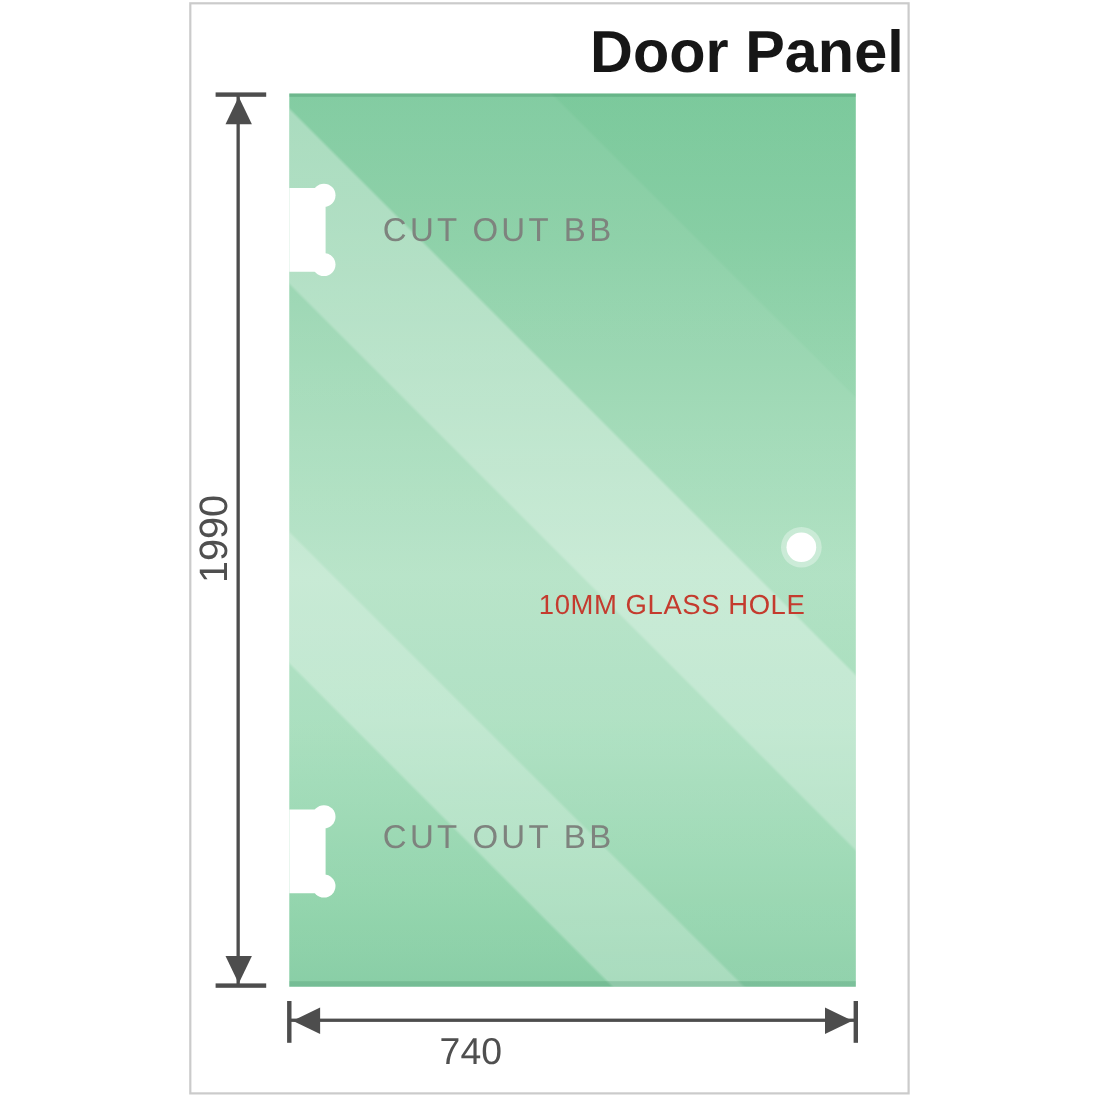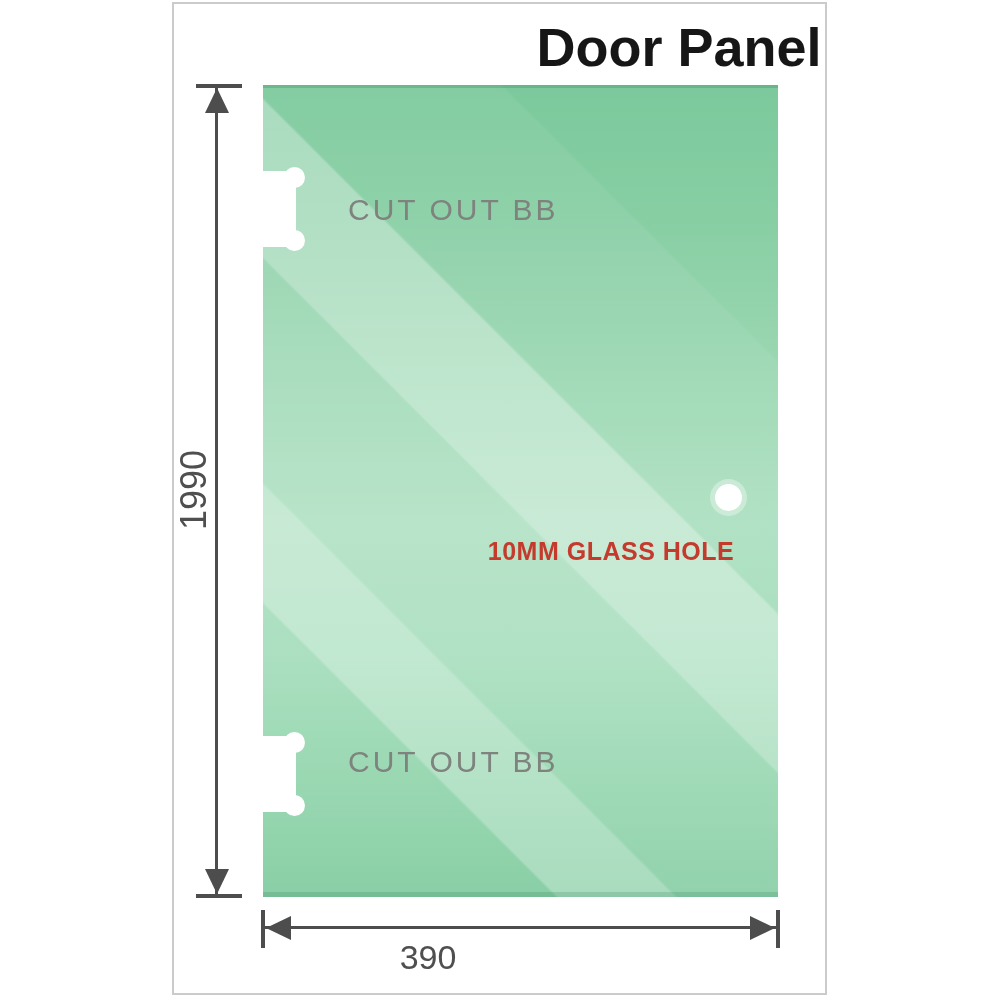--- a/index.html
+++ b/index.html
@@ -45,21 +45,21 @@
 
   .cutout-label { position:absolute; left:85px; transform:translateY(-50%);
     font-size:30px; color:#7e837e; letter-spacing:3px; white-space:nowrap; font-weight:400; }
   .cutout-label.top { top:125px; }
   .cutout-label.bottom { top:677px; }
 
   
   .hole { position:absolute; left:452px; top:399px; width:27px; height:27px;
     background:#ffffff; border-radius:50%; box-shadow:0 0 0 5px rgba(255,255,255,0.35); }
   .hole-label { position:absolute; left:348px; top:466px; transform:translate(-50%,-50%);
-    font-size:25px; font-weight:700; color:#c43b2e; letter-spacing:0.5px; white-space:nowrap; }
+    font-size:25px; font-weight:400; color:#c43b2e; letter-spacing:0.5px; white-space:nowrap; }
 
   
   .dim-bar { position:absolute; background:#4d4d4d; }
   .tri { position:absolute; width:0; height:0; }
   .tri.up    { left:205px; top:88px;  border-left:12px solid transparent; border-right:12px solid transparent; border-bottom:25px solid #4d4d4d; }
   .tri.down  { left:205px; top:869px; border-left:12px solid transparent; border-right:12px solid transparent; border-top:25px solid #4d4d4d; }
   .tri.left  { left:266px; top:916px; border-top:12px solid transparent; border-bottom:12px solid transparent; border-right:25px solid #4d4d4d; }
   .tri.right { left:750px; top:916px; border-top:12px solid transparent; border-bottom:12px solid transparent; border-left:25px solid #4d4d4d; }
 
   .dim-label { position:absolute; color:#4f4f4f; font-size:36px; white-space:nowrap; }
@@ -94,16 +94,16 @@
     <div class="tri down"></div>
     <div class="dim-label v">1990</div>
   </div>
 
   <div>
     <div class="dim-bar" style="left:263px; top:926px; width:515px; height:3px;"></div>
     <div class="dim-bar" style="left:261px; top:910px; width:4px; height:38px;"></div>
     <div class="dim-bar" style="left:776px; top:910px; width:4px; height:38px;"></div>
     <div class="tri left"></div>
     <div class="tri right"></div>
-    <div class="dim-label h">390</div>
+    <div class="dim-label h">740</div>
   </div>
 
 </div>
 
 </body></html>

